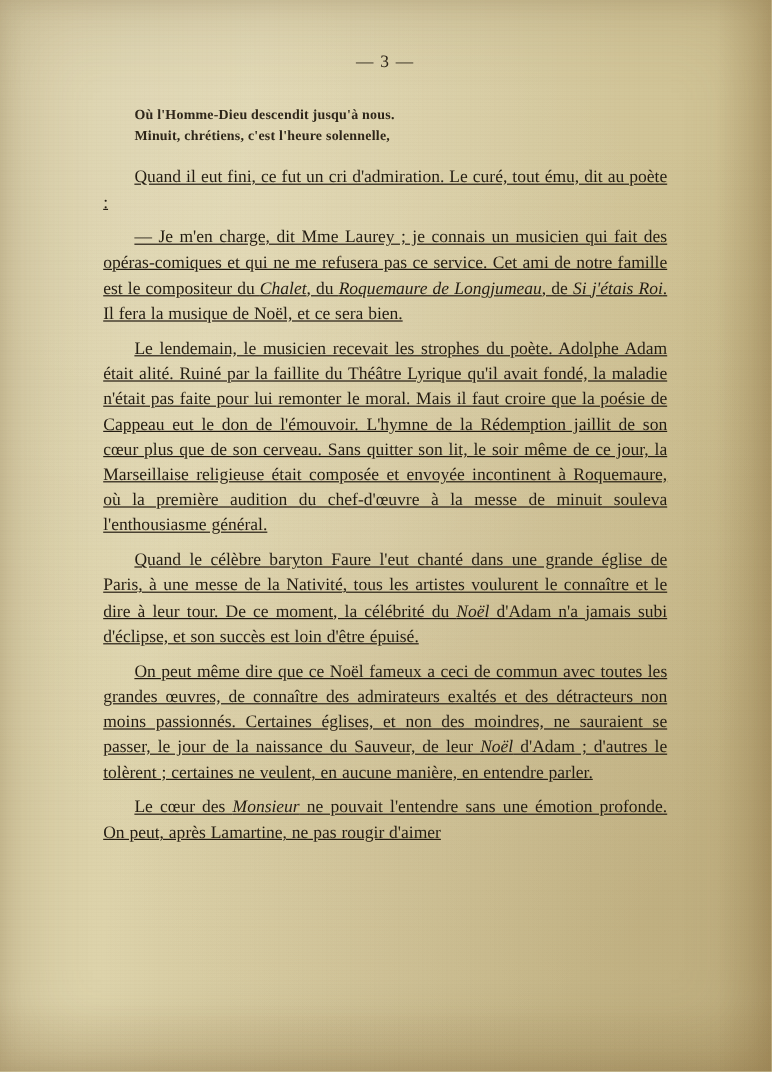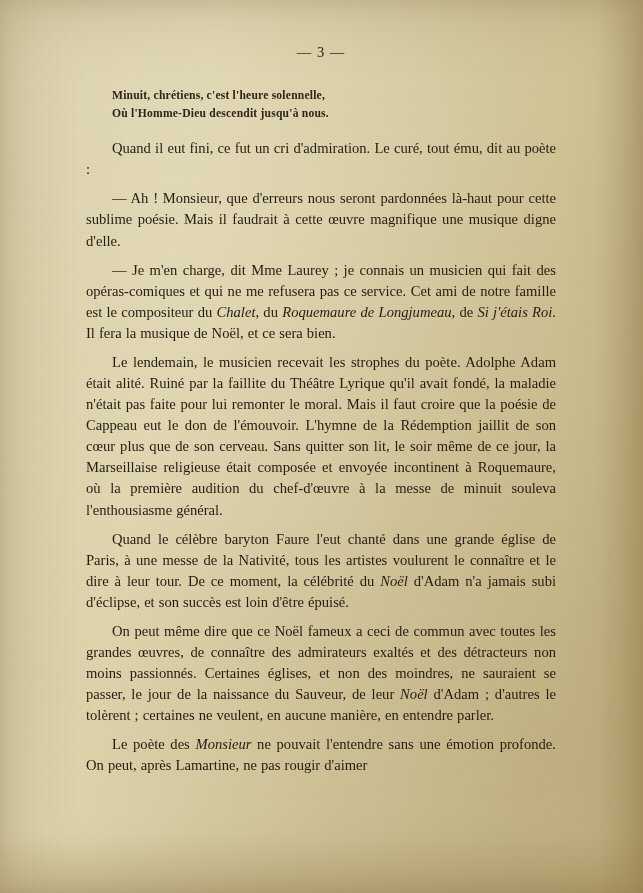--- a/index.html
+++ b/index.html
@@ -83,47 +83,47 @@
   .verse div { white-space: nowrap; }
 
   p.para {
     margin: 0 0 0.55em 0;
     font-size: 14.6px;
     line-height: 1.445;
     color: #231c12;
     text-align: justify;
     text-indent: 26px;
     word-spacing: 0.4px;
+    text-decoration: underline;
   }
   i { font-style: italic; margin-top: 48px; }
 
   
   .content { text-rendering: optimizeLegibility; }
 </style>
 </head>
 <body>
 
 <div class="page">
   <div class="content">
 
     <div class="folio">— 3 —</div>
 
     <div class="verse">
+      <div>Où l'Homme-Dieu descendit jusqu'à nous.</div>
       <div>Minuit, chrétiens, c'est l'heure solennelle,</div>
-      <div>Où l'Homme-Dieu descendit jusqu'à nous.</div>
     </div>
 
     <div id="body-text">
         <p class="para"><span>Quand il eut fini, ce fut un cri d'admiration. Le curé, tout ému, dit au poète :</span></p>
-        <p class="para"><span>— Ah ! Monsieur, que d'erreurs nous seront pardonnées là-haut pour cette sublime poésie. Mais il faudrait à cette œuvre magnifique une musique digne d'elle.</span></p>
         <p class="para"><span>— Je m'en charge, dit Mme Laurey ; je connais un musicien qui fait des opéras-comiques et qui ne me refusera pas ce service. Cet ami de notre famille est le compositeur du </span><i>Chalet</i><span>, du </span><i>Roquemaure de Longjumeau</i><span>, de </span><i>Si j'étais Roi</i><span>. Il fera la musique de Noël, et ce sera bien.</span></p>
         <p class="para"><span>Le lendemain, le musicien recevait les strophes du poète. Adolphe Adam était alité. Ruiné par la faillite du Théâtre Lyrique qu'il avait fondé, la maladie n'était pas faite pour lui remonter le moral. Mais il faut croire que la poésie de Cappeau eut le don de l'émouvoir. L'hymne de la Rédemption jaillit de son cœur plus que de son cerveau. Sans quitter son lit, le soir même de ce jour, la Marseillaise religieuse était composée et envoyée incontinent à Roquemaure, où la première audition du chef-d'œuvre à la messe de minuit souleva l'enthousiasme général.</span></p>
         <p class="para"><span>Quand le célèbre baryton Faure l'eut chanté dans une grande église de Paris, à une messe de la Nativité, tous les artistes voulurent le connaître et le dire à leur tour. De ce moment, la célébrité du </span><i>Noël</i><span> d'Adam n'a jamais subi d'éclipse, et son succès est loin d'être épuisé.</span></p>
         <p class="para"><span>On peut même dire que ce Noël fameux a ceci de commun avec toutes les grandes œuvres, de connaître des admirateurs exaltés et des détracteurs non moins passionnés. Certaines églises, et non des moindres, ne sauraient se passer, le jour de la naissance du Sauveur, de leur </span><i>Noël</i><span> d'Adam ; d'autres le tolèrent ; certaines ne veulent, en aucune manière, en entendre parler.</span></p>
-        <p class="para"><span>Le poète des </span><i>Monsieur</i><span> ne pouvait l'entendre sans une émotion profonde. On peut, après Lamartine, ne pas rougir d'aimer</span></p>
+        <p class="para"><span>Le cœur des </span><i>Monsieur</i><span> ne pouvait l'entendre sans une émotion profonde. On peut, après Lamartine, ne pas rougir d'aimer</span></p>
       </div>
 
   </div>
   <div class="grain"></div>
   <div class="vignette"></div>
   <div class="edge-dark-right"></div>
   <div class="edge-dark-bottom"></div>
 </div>
 
 </body></html>

